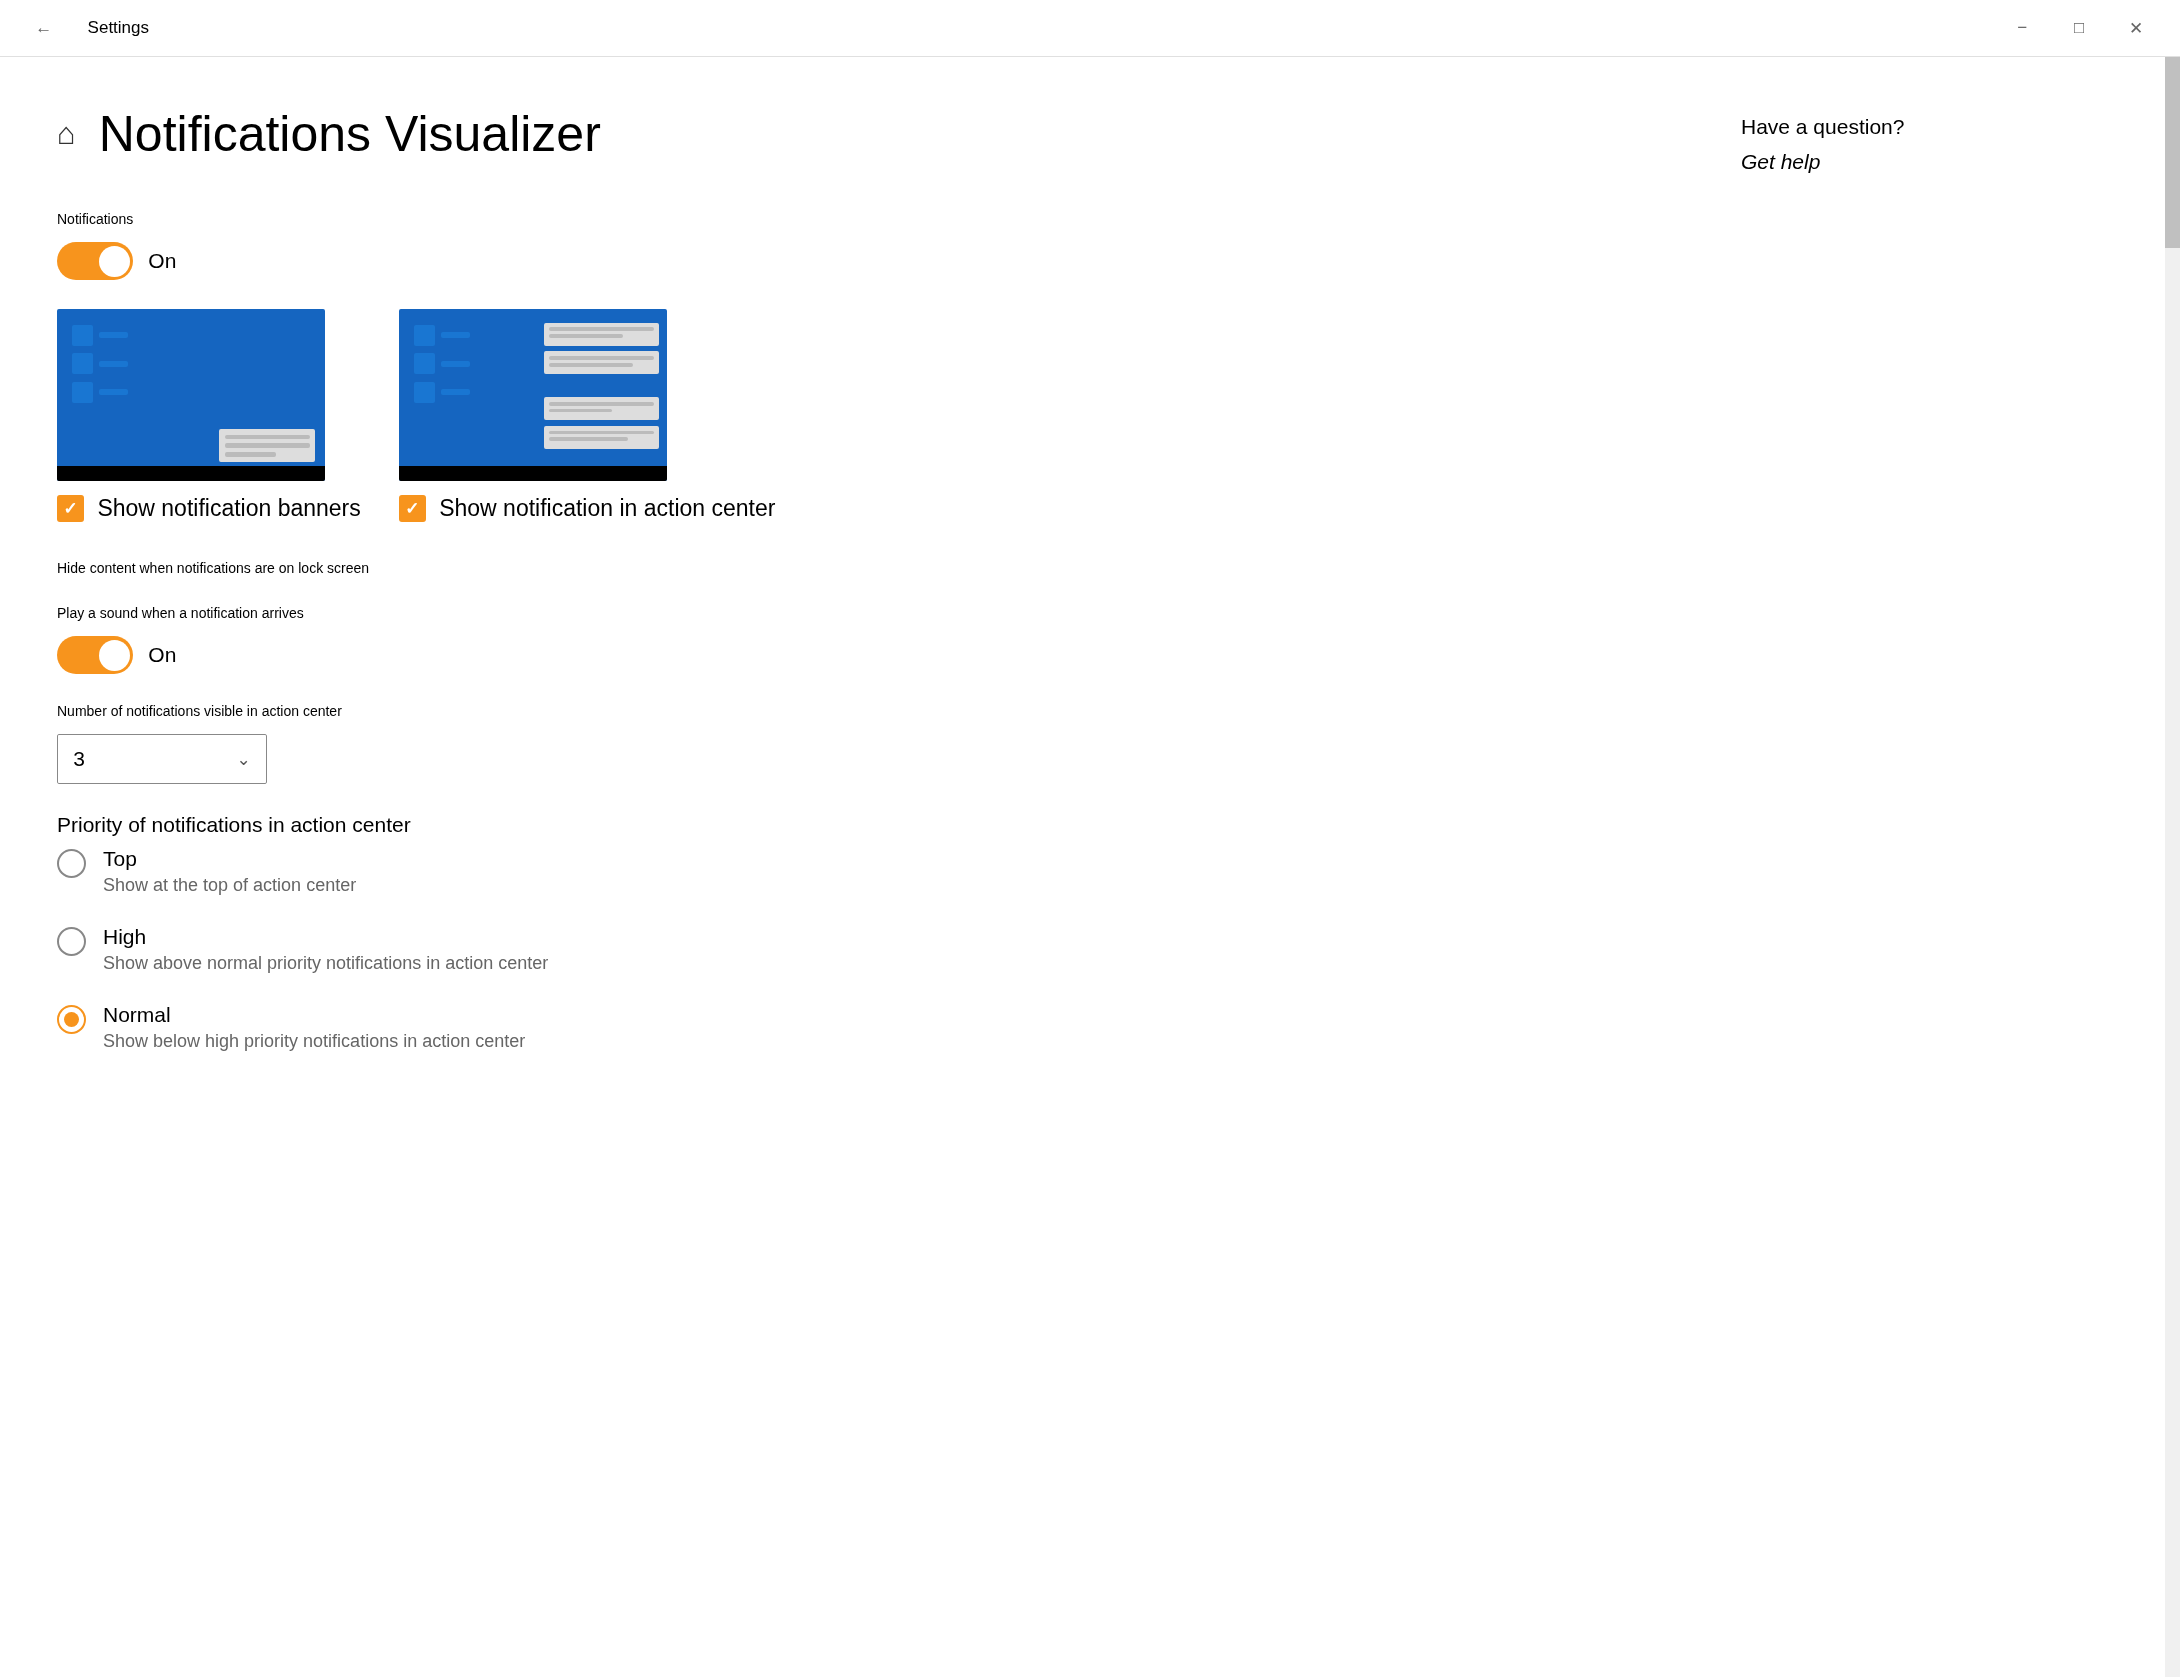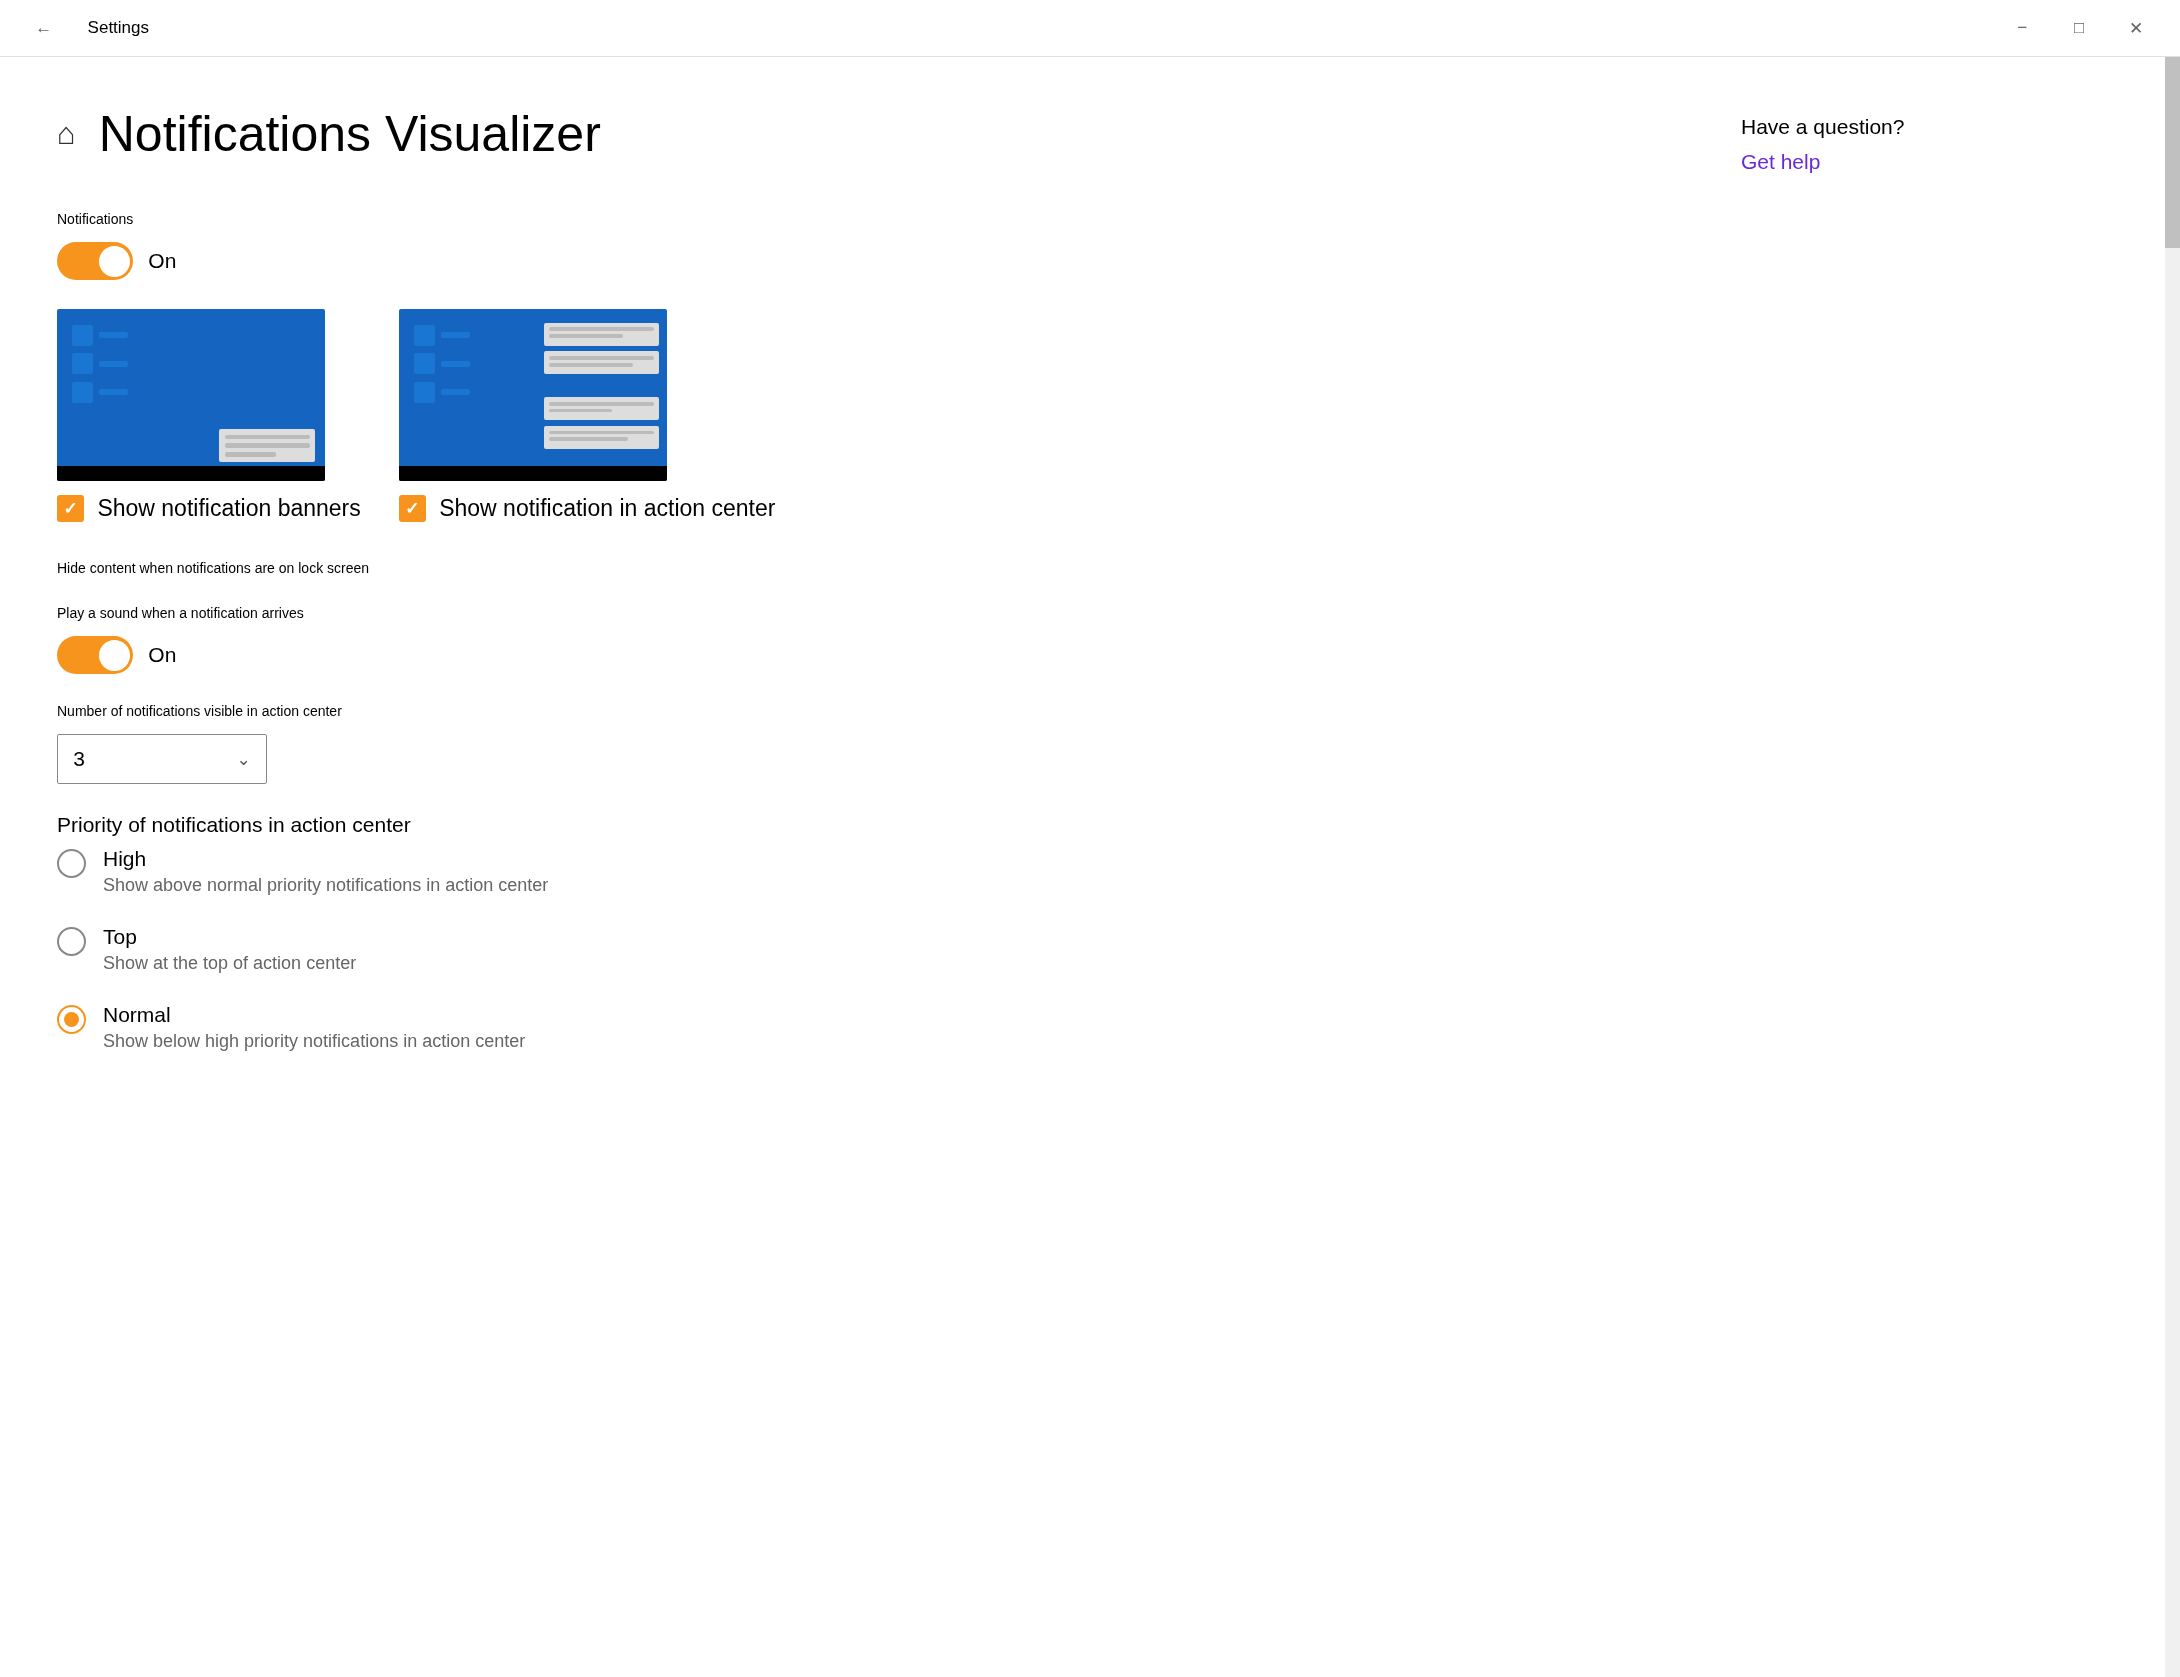--- a/index.html
+++ b/index.html
@@ -324,22 +324,23 @@
 
     
     .help-section {
       font-size: 21px;
     }
     .help-title {
       color: #000;
       margin-bottom: 11.5px;
     }
     .help-link {
-      color: #6d28d9;
+      color: #000000;
       cursor: pointer;
+      font-style: italic;
     }
 
     
     .scrollbar {
       position: absolute;
       right: 0;
       top: 57px;
       width: 15.3px;
       height: 1620px;
       background: #f0f0f0;
@@ -487,30 +488,30 @@
         <span class="dropdown-arrow">⌄</span>
       </div>
     </div>
 
     <div class="settings-row">
       <div class="radio-group-label">Priority of notifications in action center</div>
 
       <div class="radio-option">
         <div class="radio-btn"></div>
         <div class="radio-content">
-          <span class="radio-option-label">High</span>
-          <span class="radio-option-desc">Show above normal priority notifications in action center</span>
+          <span class="radio-option-label">Top</span>
+          <span class="radio-option-desc">Show at the top of action center</span>
         </div>
       </div>
 
       <div class="radio-option">
         <div class="radio-btn"></div>
         <div class="radio-content">
-          <span class="radio-option-label">Top</span>
-          <span class="radio-option-desc">Show at the top of action center</span>
+          <span class="radio-option-label">High</span>
+          <span class="radio-option-desc">Show above normal priority notifications in action center</span>
         </div>
       </div>
 
       <div class="radio-option">
         <div class="radio-btn selected">
           <div class="radio-inner"></div>
         </div>
         <div class="radio-content">
           <span class="radio-option-label">Normal</span>
           <span class="radio-option-desc">Show below high priority notifications in action center</span>

